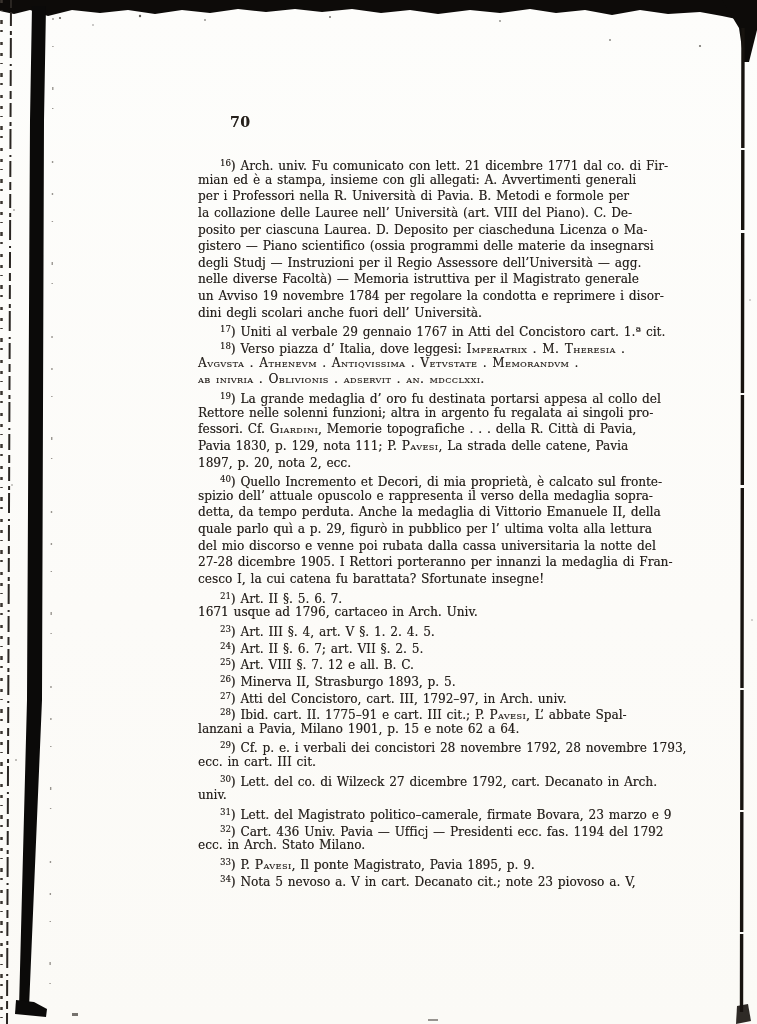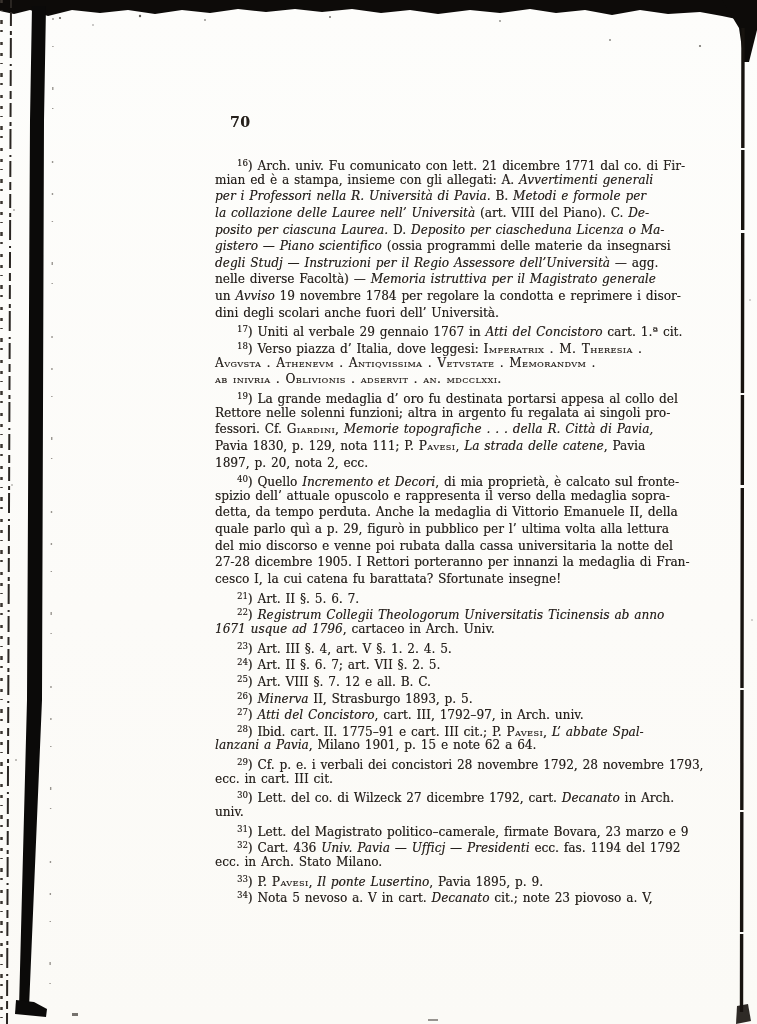--- a/index.html
+++ b/index.html
@@ -11,33 +11,33 @@
     font-family:"DejaVu Serif", serif;
     color:#241f1b;
   }
   .artifacts{position:absolute;left:0;top:0;z-index:1;pointer-events:none;}
   .page-number{
     position:absolute;left:230px;top:114px;z-index:2;
     font-size:14px;font-weight:bold;letter-spacing:0.5px;
     text-shadow:0.3px 0.2px 0 rgba(25,20,15,0.55);
   }
   .textblock{
-    position:absolute;left:215px;top:155px;z-index:2;width:460px;
+    position:absolute;left:198px;top:155px;z-index:2;width:460px;
   }
   .line{
     height:16.65px;line-height:16.65px;
     font-size:12px;
     white-space:nowrap;
     letter-spacing:0.05px;
     word-spacing:1px;
     text-shadow:0.3px 0.2px 0 rgba(25,20,15,0.5);
   }
   .line.first{padding-left:22px;}
   .seg-sup{font-size:8.5px;vertical-align:3.5px;letter-spacing:0;}
-  .seg-i{font-style:italic;text-align:right;}
+  .seg-i{text-align:right;}
   .seg-sc{font-variant:small-caps;letter-spacing:0.5px;}
 </style>
 </head>
 <body>
 
 <div class="page">
 
   <svg class="artifacts" width="757" height="1024" viewBox="0 0 757 1024" aria-hidden="true">
 
     <path fill="#0d0b09" d="M0 0 H757 V28 L750 31 L745 34 L741 20 L722 16 L700 12 L668 14 L640 10 L612 15 L585 10 L556 13 L530 9 L500 13 L470 10 L438 14 L410 10 L381 13 L352 9 L322 12 L295 9 L266 12 L238 9 L210 13 L182 10 L155 14 L128 10 L100 13 L72 10 L48 16 L30 10 L14 14 L0 11 Z"></path>
@@ -96,33 +96,32 @@
       <div class="line"><span>Pavia 1830, p. 129, nota 111; P. </span><span class="seg-sc">Pavesi</span><span>, </span><span class="seg-i">La strada delle catene</span><span>, Pavia</span></div>
       <div class="line"><span>1897, p. 20, nota 2, ecc.</span></div>
       <div class="line first"><span class="seg-sup">40</span><span>) Quello </span><span class="seg-i">Incremento et Decori</span><span>, di mia proprietà, è calcato sul fronte-</span></div>
       <div class="line"><span>spizio dell’ attuale opuscolo e rappresenta il verso della medaglia sopra-</span></div>
       <div class="line"><span>detta, da tempo perduta. Anche la medaglia di Vittorio Emanuele II, della</span></div>
       <div class="line"><span>quale parlo quì a p. 29, figurò in pubblico per l’ ultima volta alla lettura</span></div>
       <div class="line"><span>del mio discorso e venne poi rubata dalla cassa universitaria la notte del</span></div>
       <div class="line"><span>27-28 dicembre 1905. I Rettori porteranno per innanzi la medaglia di Fran-</span></div>
       <div class="line"><span>cesco I, la cui catena fu barattata? Sfortunate insegne!</span></div>
       <div class="line first"><span class="seg-sup">21</span><span>) Art. II §. 5. 6. 7.</span></div>
-      <div class="line first"><span class="seg-sup">22</span><span>) </span><span class="seg-i">Registrum Collegii Theologorum Universitatis Ticinensis ab anno</span></div>
       <div class="line"><span class="seg-i">1671 usque ad 1796</span><span>, cartaceo in Arch. Univ.</span></div>
       <div class="line first"><span class="seg-sup">23</span><span>) Art. III §. 4, art. V §. 1. 2. 4. 5.</span></div>
       <div class="line first"><span class="seg-sup">24</span><span>) Art. II §. 6. 7; art. VII §. 2. 5.</span></div>
       <div class="line first"><span class="seg-sup">25</span><span>) Art. VIII §. 7. 12 e all. B. C.</span></div>
       <div class="line first"><span class="seg-sup">26</span><span>) </span><span class="seg-i">Minerva</span><span> II, Strasburgo 1893, p. 5.</span></div>
       <div class="line first"><span class="seg-sup">27</span><span>) </span><span class="seg-i">Atti del Concistoro</span><span>, cart. III, 1792–97, in Arch. univ.</span></div>
       <div class="line first"><span class="seg-sup">28</span><span>) Ibid. cart. II. 1775–91 e cart. III cit.; P. </span><span class="seg-sc">Pavesi</span><span>, </span><span class="seg-i">L’ abbate Spal-</span></div>
       <div class="line"><span class="seg-i">lanzani a Pavia</span><span>, Milano 1901, p. 15 e note 62 a 64.</span></div>
       <div class="line first"><span class="seg-sup">29</span><span>) Cf. p. e. i verbali dei concistori 28 novembre 1792, 28 novembre 1793,</span></div>
       <div class="line"><span>ecc. in cart. III cit.</span></div>
       <div class="line first"><span class="seg-sup">30</span><span>) Lett. del co. di Wilzeck 27 dicembre 1792, cart. </span><span class="seg-i">Decanato</span><span> in Arch.</span></div>
       <div class="line"><span>univ.</span></div>
       <div class="line first"><span class="seg-sup">31</span><span>) Lett. del Magistrato politico–camerale, firmate Bovara, 23 marzo e 9</span></div>
       <div class="line first"><span class="seg-sup">32</span><span>) Cart. 436 </span><span class="seg-i">Univ. Pavia — Ufficj — Presidenti</span><span> ecc. fas. 1194 del 1792</span></div>
       <div class="line"><span>ecc. in Arch. Stato Milano.</span></div>
-      <div class="line first"><span class="seg-sup">33</span><span>) P. </span><span class="seg-sc">Pavesi</span><span>, </span><span class="seg-i">Il ponte Lusertino</span><span>, Pavia 1895, p. 9.</span></div>
+      <div class="line first"><span class="seg-sup">33</span><span>) P. </span><span class="seg-sc">Pavesi</span><span>, </span><span class="seg-i">Il ponte Magistrato</span><span>, Pavia 1895, p. 9.</span></div>
       <div class="line first"><span class="seg-sup">34</span><span>) Nota 5 nevoso a. V in cart. </span><span class="seg-i">Decanato</span><span> cit.; note 23 piovoso a. V,</span></div>
     </div>
 
 </div>
 
 </body></html>

